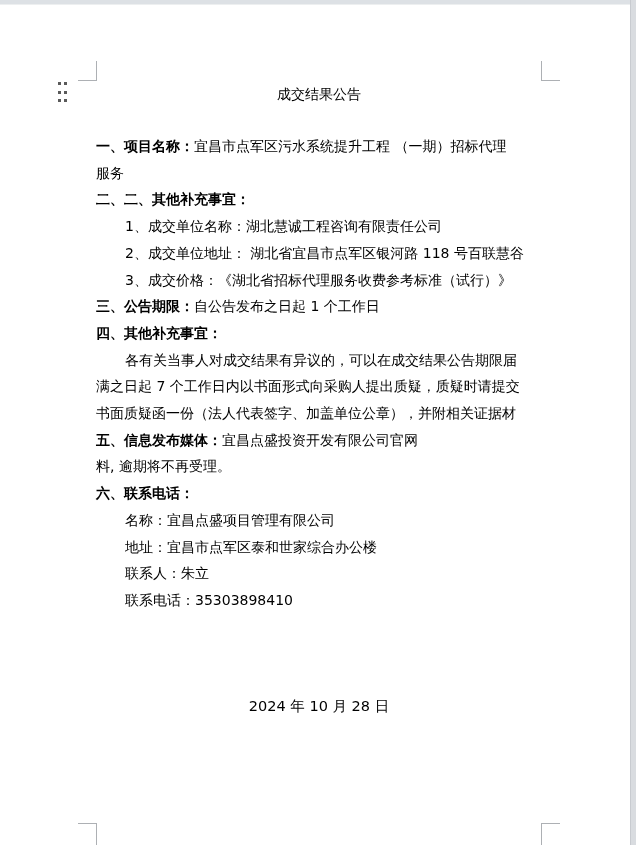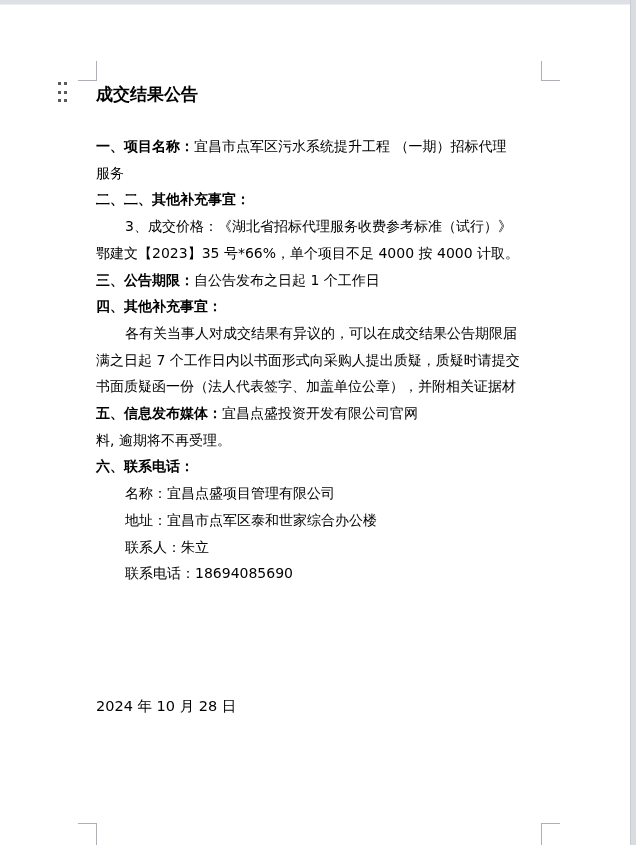--- a/index.html
+++ b/index.html
@@ -30,32 +30,32 @@
   .drag-handle{
     position:absolute;left:58px;top:82px;
     display:grid;grid-template-columns:3px 3px;grid-auto-rows:3px;
     column-gap:3px;row-gap:5.5px;
     cursor:grab;
   }
   .drag-handle .dot{width:3px;height:3px;background:#5a5a5a;}
   
   .doc-title{
     position:absolute;left:96px;top:84px;width:446px;
-    font-weight:bold;font-size:17px;line-height:20px;
+    text-align:center;font-weight:normal;font-size:14px;line-height:20px;
   }
   .doc-body{
     position:absolute;left:96px;top:133px;width:460px;
     font-size:14px;line-height:26.7px;
   }
   .line{white-space:nowrap;}
   .line.indent{padding-left:29px;}
   .line b{font-weight:bold;}
   .doc-date{
     position:absolute;left:96px;top:696px;width:446px;
-    text-align:left;font-size:14.5px;line-height:20px;
+    text-align:center;font-size:14.5px;line-height:20px;
   }
 </style>
 </head>
 <body>
 
 <div class="top-edge"></div>
 <div class="right-edge"></div>
 
 <div class="corner tl"></div>
 <div class="corner tr"></div>
@@ -73,26 +73,27 @@
 
 <div class="doc-title">成交结果公告</div>
 
 <div class="doc-body" id="doc-body">
   <div class="line"><b>一、项目名称：</b><span>宜昌市点军区污水系统提升工程 （一期）招标代理</span></div>
 
   <div class="line"><b></b><span>服务</span></div>
 
   <div class="line"><b>二、二、其他补充事宜：</b><span></span></div>
 
+  <div class="line indent"><b></b><span>1、成交单位名称：湖北慧诚工程咨询有限责任公司</span></div>
 
+  <div class="line indent"><b></b><span>2、成交单位地址： 湖北省宜昌市点军区银河路 118 号百联慧谷</span></div>
 
 
   <div class="line indent"><b></b><span>3、成交价格：《湖北省招标代理服务收费参考标准（试行）》</span></div>
 
-  <div class="line"><b></b><span>鄂建文【2023】35 号*66%，单个项目不足 4000 按 4000 计取。</span></div>
 
   <div class="line"><b>三、公告期限：</b><span>自公告发布之日起 1 个工作日</span></div>
 
   <div class="line"><b>四、其他补充事宜：</b><span></span></div>
 
   <div class="line indent"><b></b><span>各有关当事人对成交结果有异议的，可以在成交结果公告期限届</span></div>
 
   <div class="line"><b></b><span>满之日起 7 个工作日内以书面形式向采购人提出质疑，质疑时请提交</span></div>
 
   <div class="line"><b></b><span>书面质疑函一份（法人代表签字、加盖单位公章），并附相关证据材</span></div>
@@ -102,16 +103,16 @@
   <div class="line"><b></b><span>料, 逾期将不再受理。</span></div>
 
   <div class="line"><b>六、联系电话：</b><span></span></div>
 
   <div class="line indent"><b></b><span>名称：宜昌点盛项目管理有限公司</span></div>
 
   <div class="line indent"><b></b><span>地址：宜昌市点军区泰和世家综合办公楼</span></div>
 
   <div class="line indent"><b></b><span>联系人：朱立</span></div>
 
-  <div class="line indent"><b></b><span>联系电话：18694085690</span></div>
+  <div class="line indent"><b></b><span>联系电话：35303898410</span></div>
 </div>
 
 <div class="doc-date">2024 年 10 月 28 日</div>
 
 </body></html>

